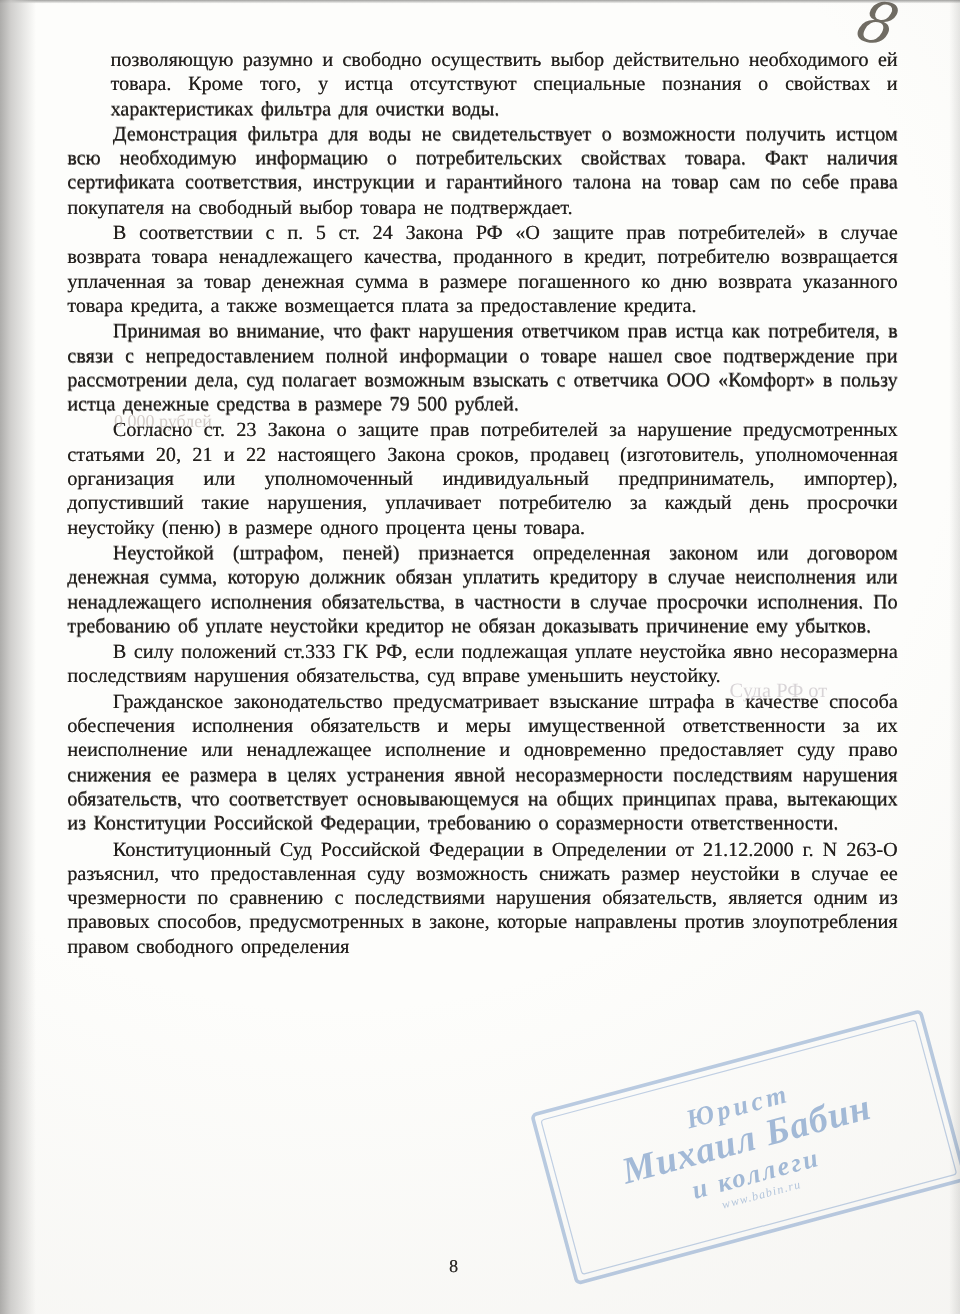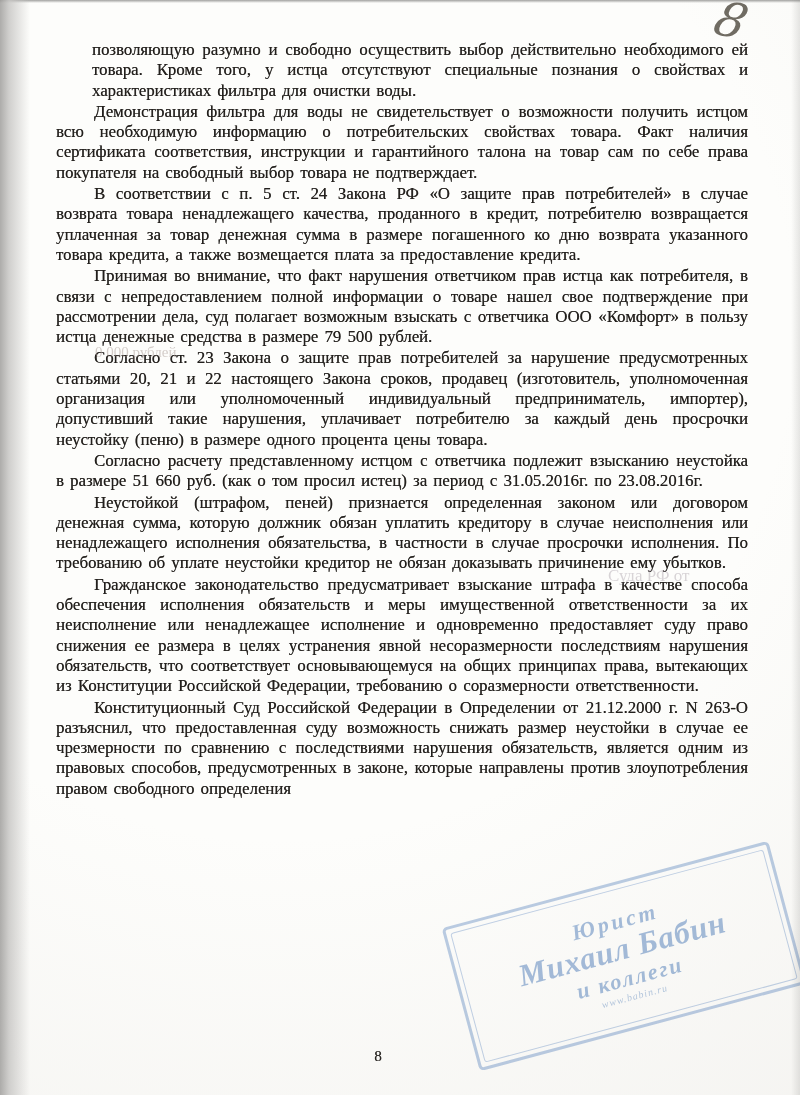--- a/index.html
+++ b/index.html
@@ -102,22 +102,22 @@
   <div class="edge-right"></div>
 
   <span class="hand-num">8</span>
 
   <div class="body-text">
     <p class="cont">позволяющую разумно и свободно осуществить выбор действительно необходимого ей товара. Кроме того, у истца отсутствуют специальные познания о свойствах и характеристиках фильтра для очистки воды.</p>
     <p>Демонстрация фильтра для воды не свидетельствует о возможности получить истцом всю необходимую информацию о потребительских свойствах товара. Факт наличия сертификата соответствия, инструкции и гарантийного талона на товар сам по себе права покупателя на свободный выбор товара не подтверждает.</p>
     <p>В соответствии с п. 5 ст. 24 Закона РФ «О защите прав потребителей» в случае возврата товара ненадлежащего качества, проданного в кредит, потребителю возвращается уплаченная за товар денежная сумма в размере погашенного ко дню возврата указанного товара кредита, а также возмещается плата за предоставление кредита.</p>
     <p>Принимая во внимание, что факт нарушения ответчиком прав истца как потребителя, в связи с непредоставлением полной информации о товаре нашел свое подтверждение при рассмотрении дела, суд полагает возможным взыскать с ответчика ООО «Комфорт» в пользу истца денежные средства в размере 79 500 рублей.</p>
     <p>Согласно ст. 23 Закона о защите прав потребителей за нарушение предусмотренных статьями 20, 21 и 22 настоящего Закона сроков, продавец (изготовитель, уполномоченная организация или уполномоченный индивидуальный предприниматель, импортер), допустивший такие нарушения, уплачивает потребителю за каждый день просрочки неустойку (пеню) в размере одного процента цены товара.</p>
-    <p>Согласно расчету представленному истцом с ответчика подлежит взысканию неустойка в размере 51 660 руб. (как о том просил истец) за период с 31.05.2016г. по 23.08.2016г.</p>
     <p>Неустойкой (штрафом, пеней) признается определенная законом или договором денежная сумма, которую должник обязан уплатить кредитору в случае неисполнения или ненадлежащего исполнения обязательства, в частности в случае просрочки исполнения. По требованию об уплате неустойки кредитор не обязан доказывать причинение ему убытков.</p>
+    <p>В силу положений ст.333 ГК РФ, если подлежащая уплате неустойка явно несоразмерна последствиям нарушения обязательства, суд вправе уменьшить неустойку.</p>
     <p>Гражданское законодательство предусматривает взыскание штрафа в качестве способа обеспечения исполнения обязательств и меры имущественной ответственности за их неисполнение или ненадлежащее исполнение и одновременно предоставляет суду право снижения ее размера в целях устранения явной несоразмерности последствиям нарушения обязательств, что соответствует основывающемуся на общих принципах права, вытекающих из Конституции Российской Федерации, требованию о соразмерности ответственности.</p>
     <p>Конституционный Суд Российской Федерации в Определении от 21.12.2000 г. N 263-О разъяснил, что предоставленная суду возможность снижать размер неустойки в случае ее чрезмерности по сравнению с последствиями нарушения обязательств, является одним из правовых способов, предусмотренных в законе, которые направлены против злоупотребления правом свободного определения</p>
   </div>
 
   <span class="ghost g1">0 000 рублей</span>
   <span class="ghost g2">Суда РФ от</span>
 
   <div class="stamp">
     <span class="l1">Юрист</span>
     <span class="l2">Михаил Бабин</span>

